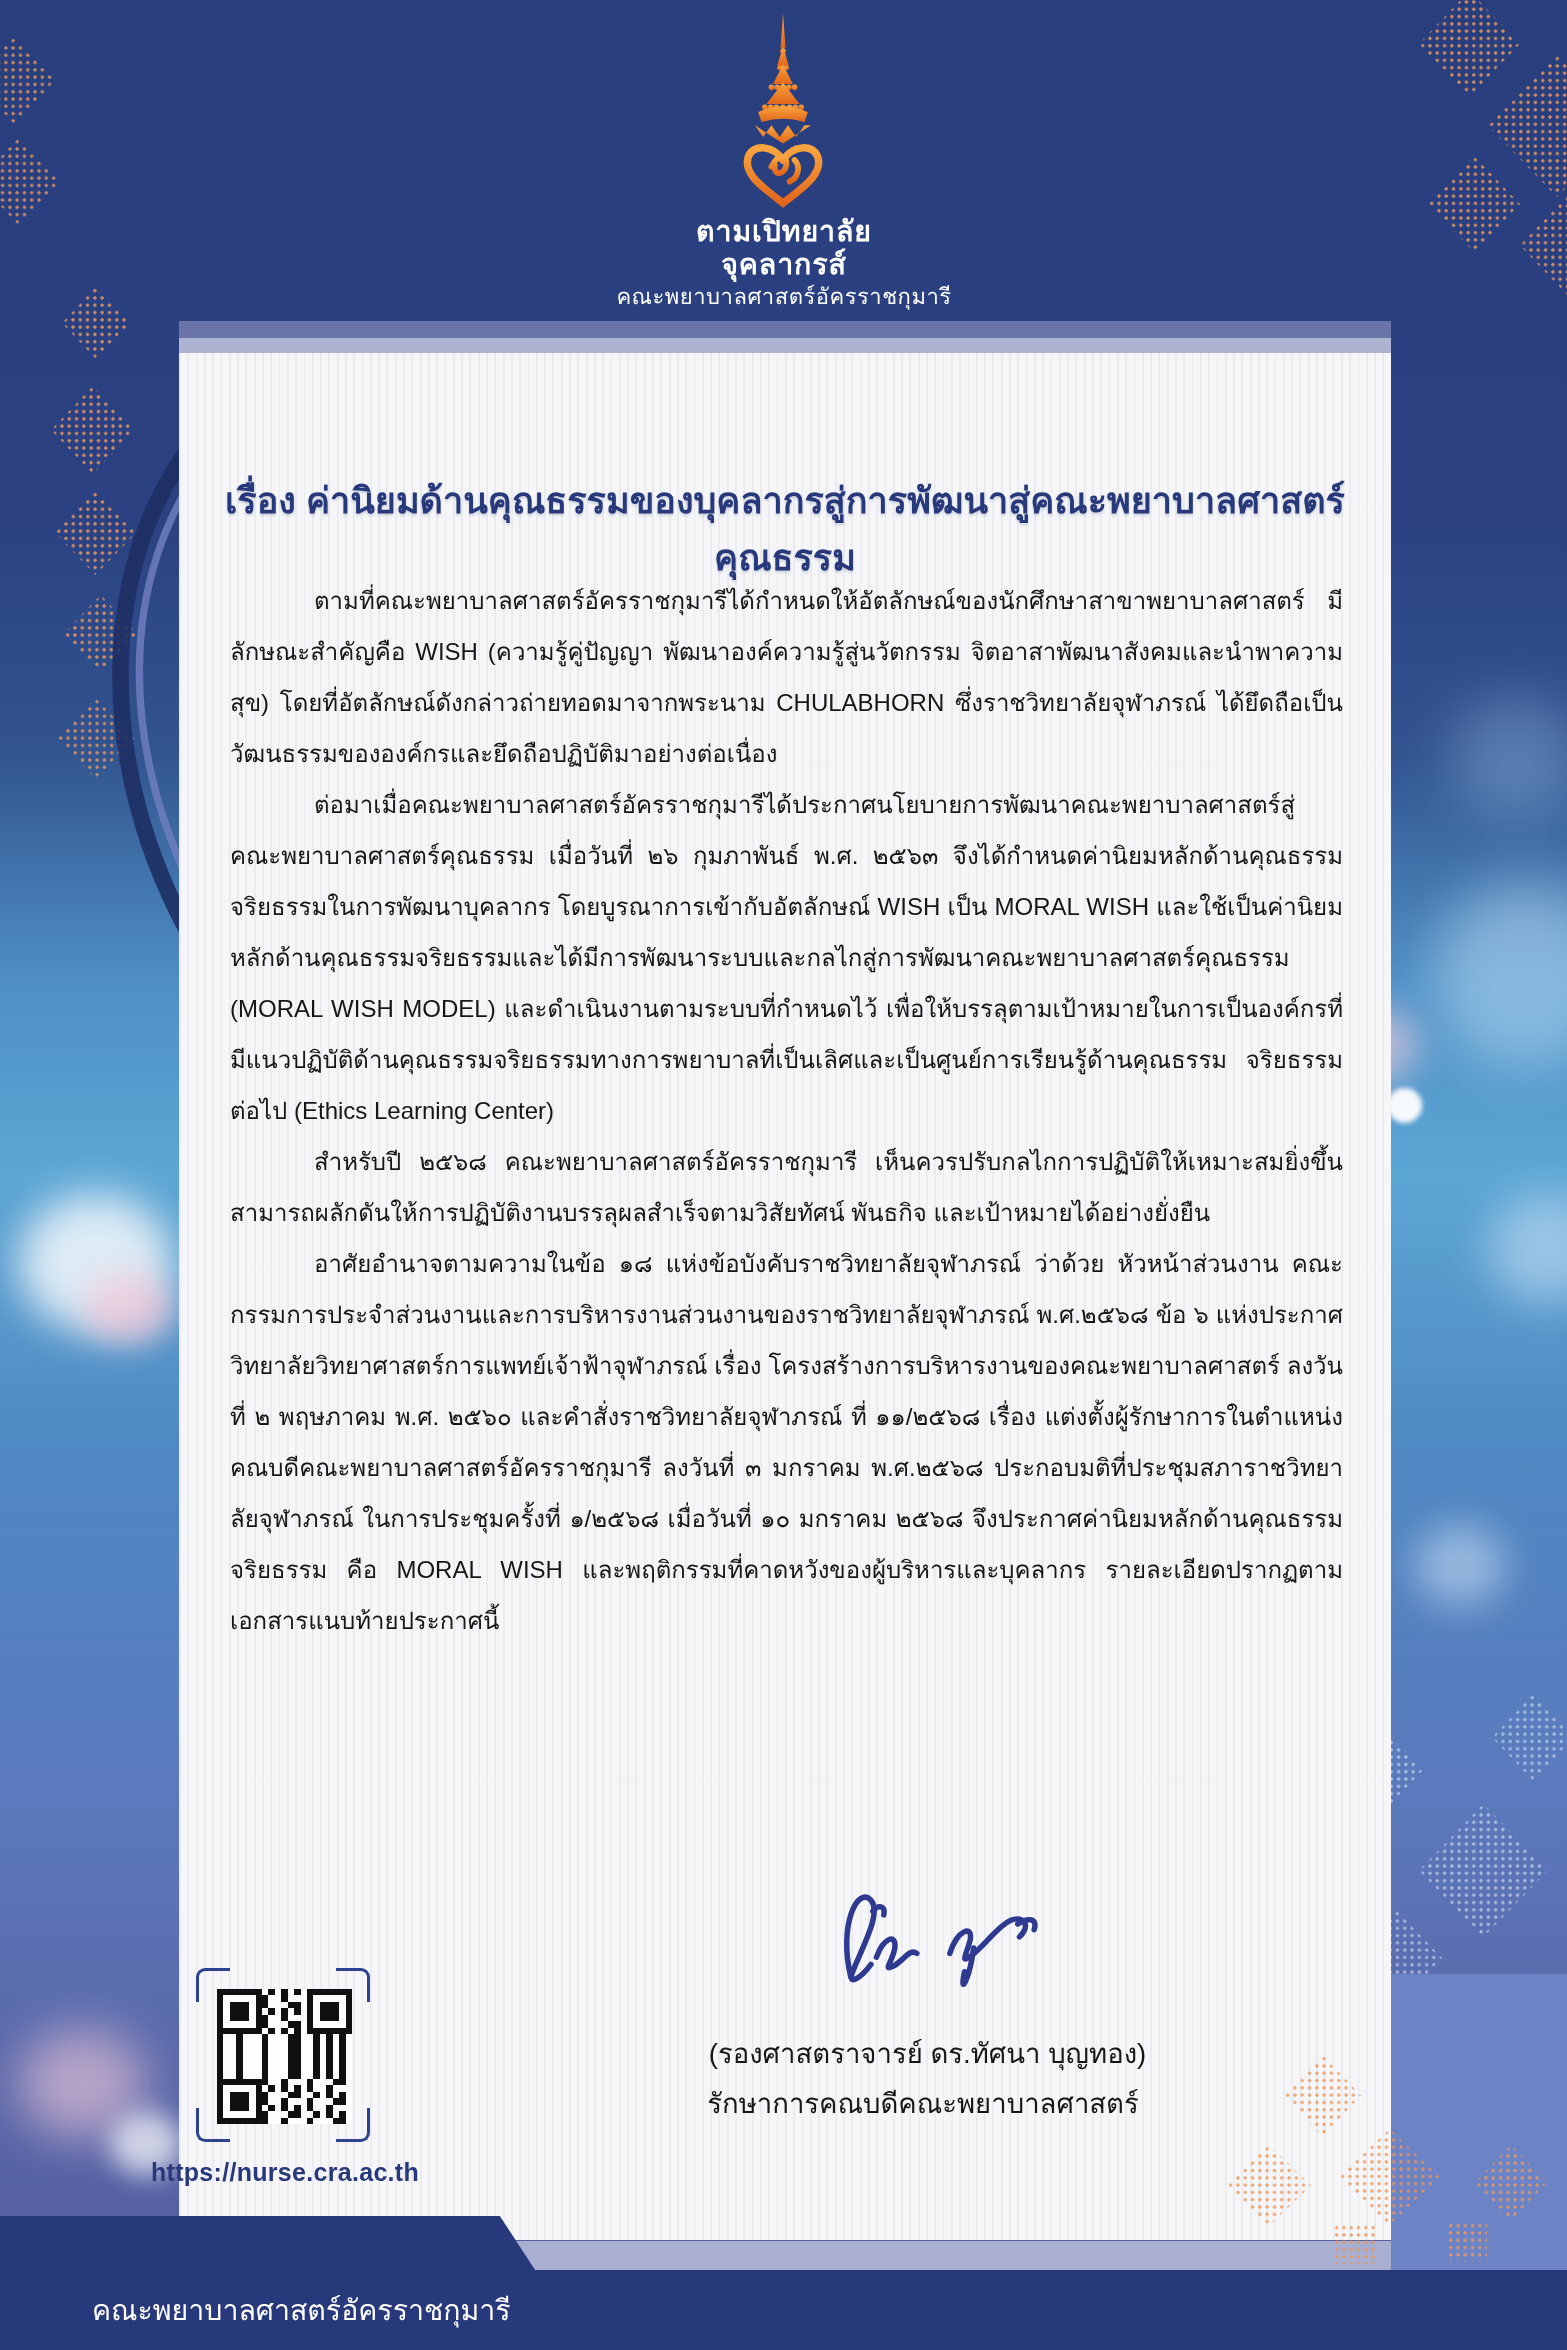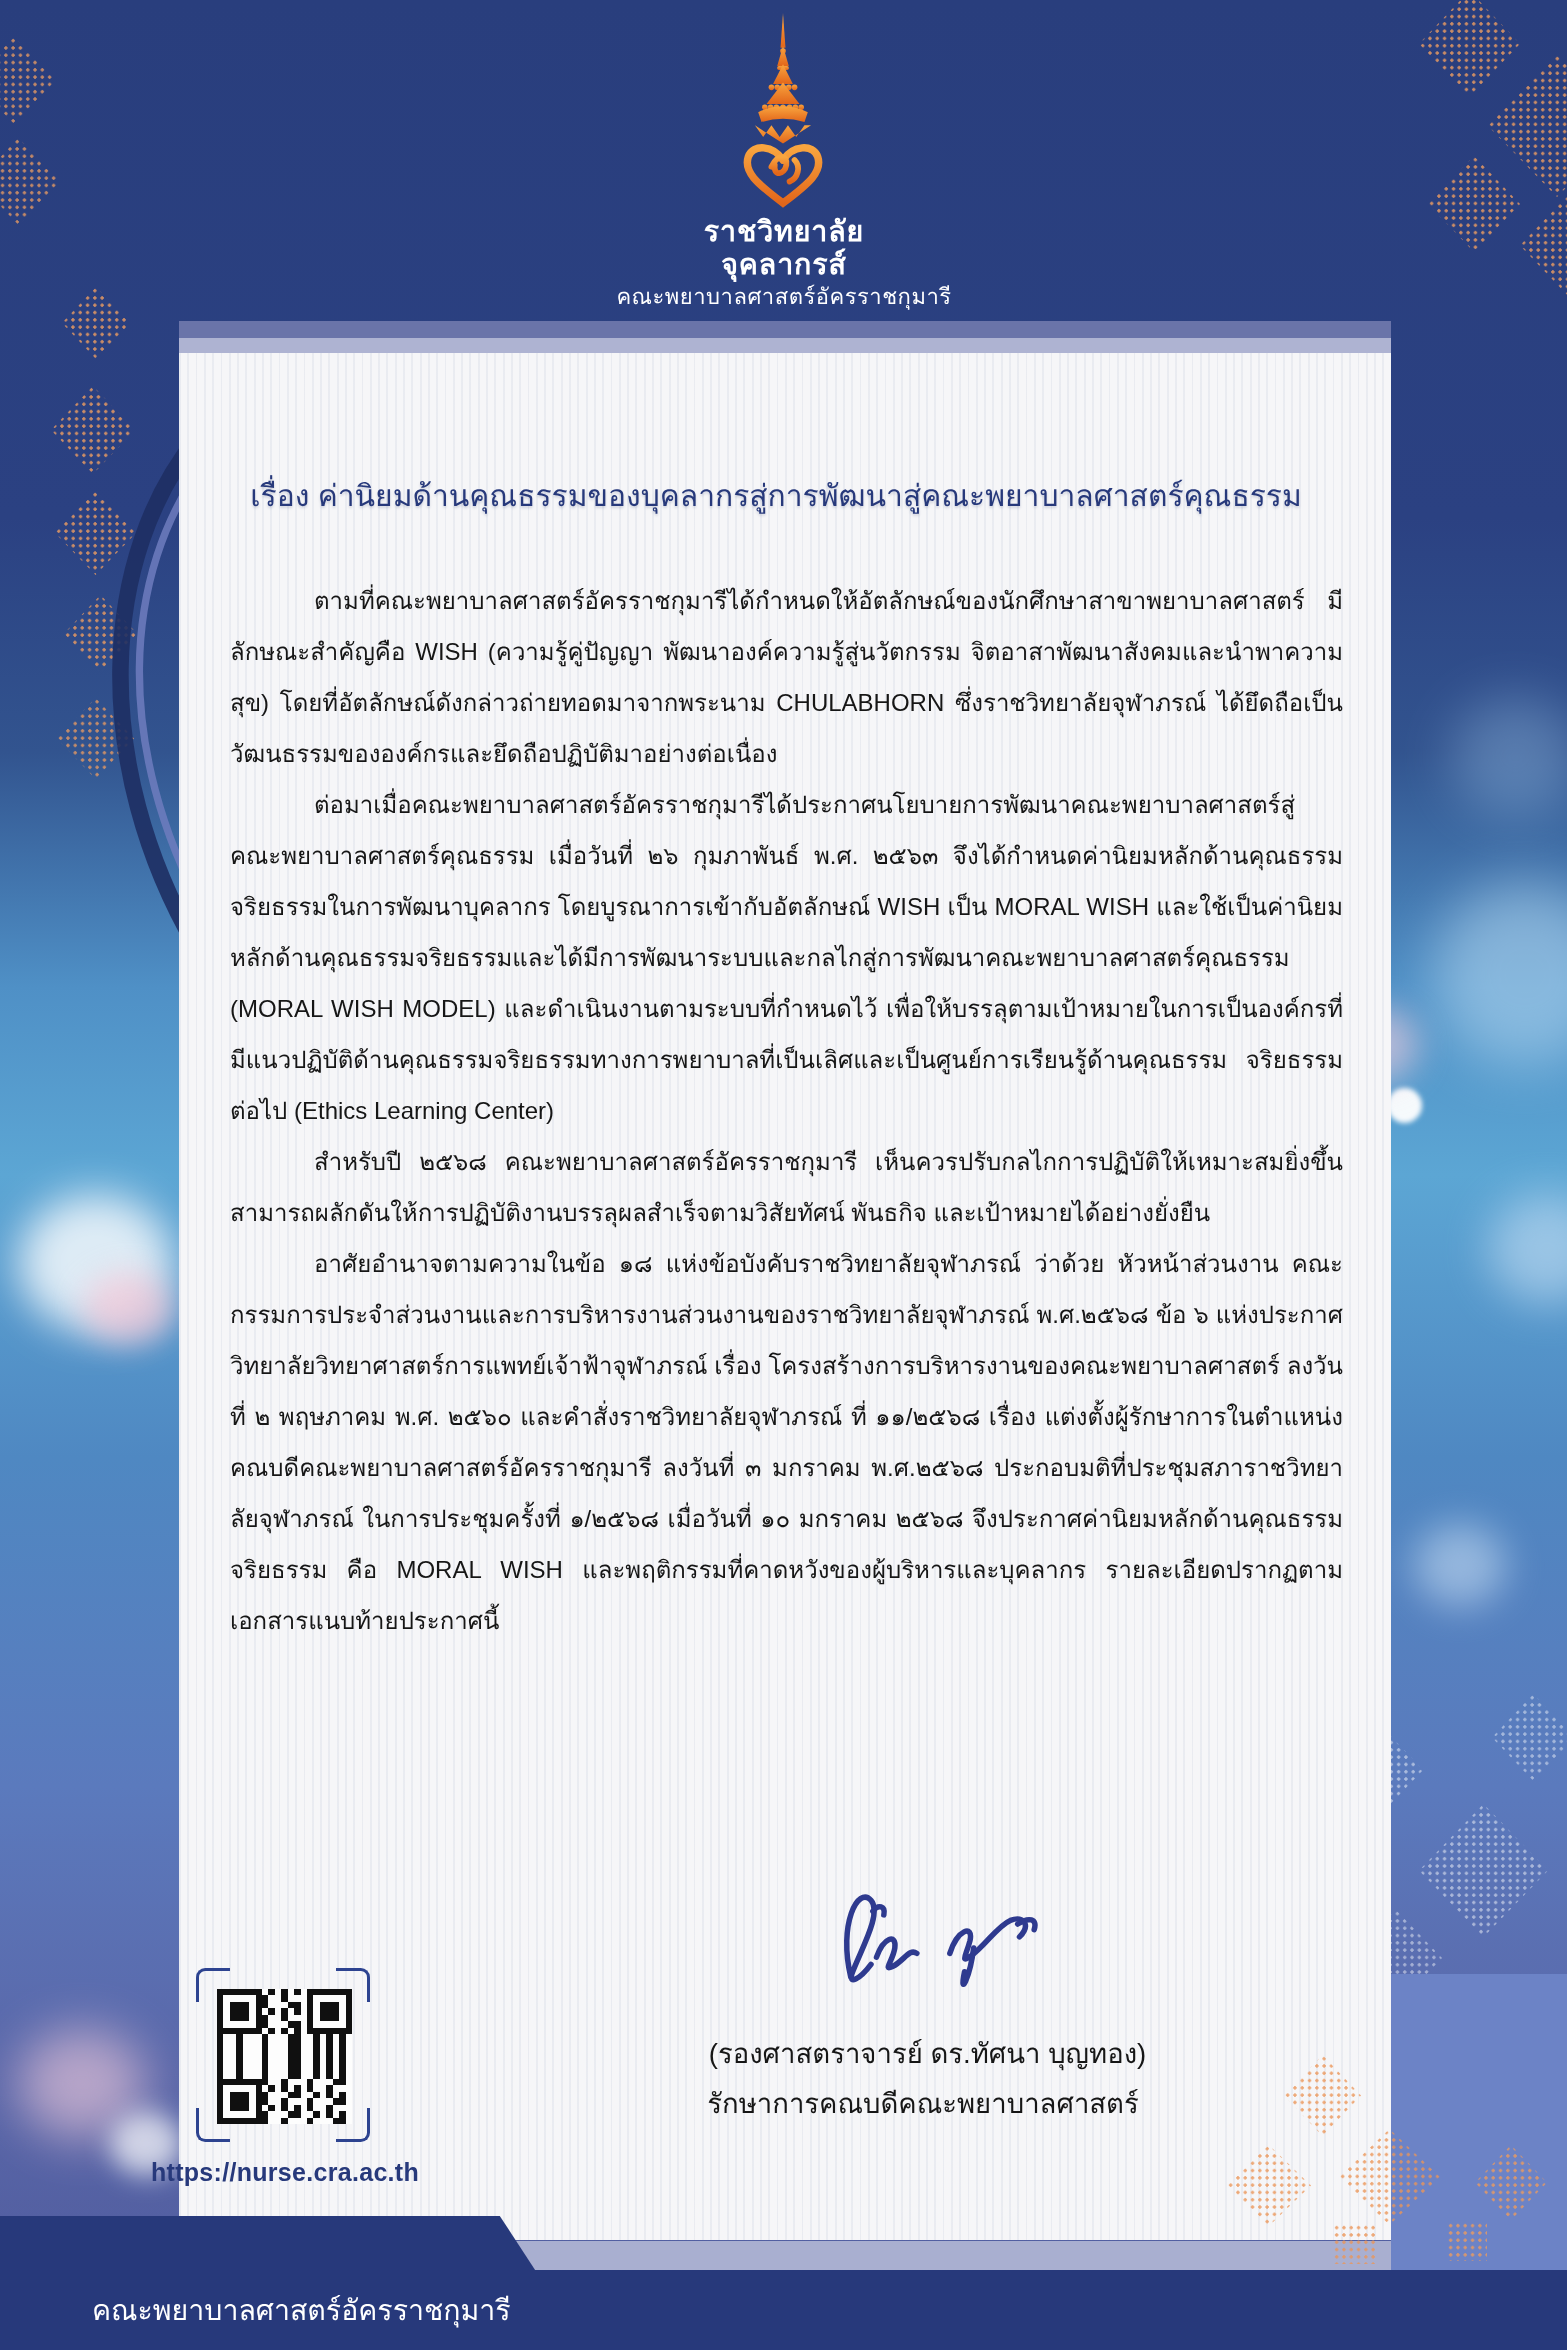--- a/index.html
+++ b/index.html
@@ -23,22 +23,22 @@
   #card{position:absolute;left:179px;top:321px;width:1212px;height:1919px;
     background-color:#f6f6f8;
     background-image:repeating-linear-gradient(90deg,rgba(213,218,229,.38) 0 1.8px,transparent 1.8px 8.3px);}
   .strip1{position:absolute;left:179px;top:321px;width:1212px;height:16.5px;background:#6a74a9;}
   .strip2{position:absolute;left:179px;top:338px;width:1212px;height:14.7px;background:#aeb3d2;}
   .strip-bottom{position:absolute;left:179px;top:2241px;width:1212px;height:29px;background:#a9afd0;}
   
   .doc-title{position:absolute;left:179px;top:384px;width:1212px;text-align:center;
     font-size:43px;font-weight:bold;color:#27397b;letter-spacing:0.5px;
     text-shadow:0 2.8px 4.6px rgba(30,45,100,.22);}
-  .doc-subject{position:absolute;left:170px;top:472px;width:1212px;text-align:center;
-    font-size:30px;font-weight:normal;color:#27397b;
+  .doc-subject{position:absolute;left:179px;top:472px;width:1212px;text-align:center;
+    font-size:36px;font-weight:bold;color:#27397b;
     text-shadow:0 1.8px 2.8px rgba(30,45,100,.18);}
   .doc-body{position:absolute;left:230px;top:575px;width:1113px;
     font-size:24px;line-height:51px;color:#161616;text-align:justify;}
   .doc-body p{margin:0;text-indent:84px;}
   .issued-line{position:absolute;left:179px;top:1816px;width:1368px;text-align:center;
     font-size:27.5px;color:#161616;}
   .sig-name{position:absolute;left:179px;top:2031px;width:1497px;text-align:center;
     font-size:27.5px;color:#161616;}
   .sig-pos{position:absolute;left:179px;top:2081px;width:1488px;text-align:center;
     font-size:27.5px;color:#161616;}
@@ -141,21 +141,21 @@
         <circle cx="92" cy="114" r="3.4"></circle>
       <path d="M40 120 Q70 106 100 120 L96 132 Q70 124 44 132 Z"></path>
       <path d="M36 136 L46 150 L56 136 L66 150 L76 136 L86 150 L96 136 L104 136 L70 158 L36 136 Z"></path>
     </g>
     <g fill="none" stroke="url(#og)" stroke-width="9" stroke-linecap="round">
       <path d="M70 178 C 58 160, 34 158, 28 174 C 22 192, 38 206, 70 230 C 102 206, 118 192, 112 174 C 106 158, 82 160, 70 178"></path>
       <path d="M56 186 C 64 170, 76 172, 74 184 C 72 196, 58 198, 60 184" stroke-width="7"></path>
       <path d="M84 178 C 92 186, 88 200, 78 204" stroke-width="7"></path>
     </g>
   </svg>
-  <div class="org1 z2">ราชวิทยาลัย</div>
+  <div class="org1 z2">ตามเปิทยาลัย</div>
   <div class="org2 z2">จุคลากรส์</div>
   <div class="fac z2">คณะพยาบาลศาสตร์อัครราชกุมารี</div>
 
   <div id="card" class="z2"></div>
   <div class="strip1 z2"></div>
   <div class="strip2 z2"></div>
   <div class="strip-bottom z3"></div>
 
   <div class="doc-subject z3">เรื่อง ค่านิยมด้านคุณธรรมของบุคลากรสู่การพัฒนาสู่คณะพยาบาลศาสตร์คุณธรรม</div>
   <div class="doc-body z3">

